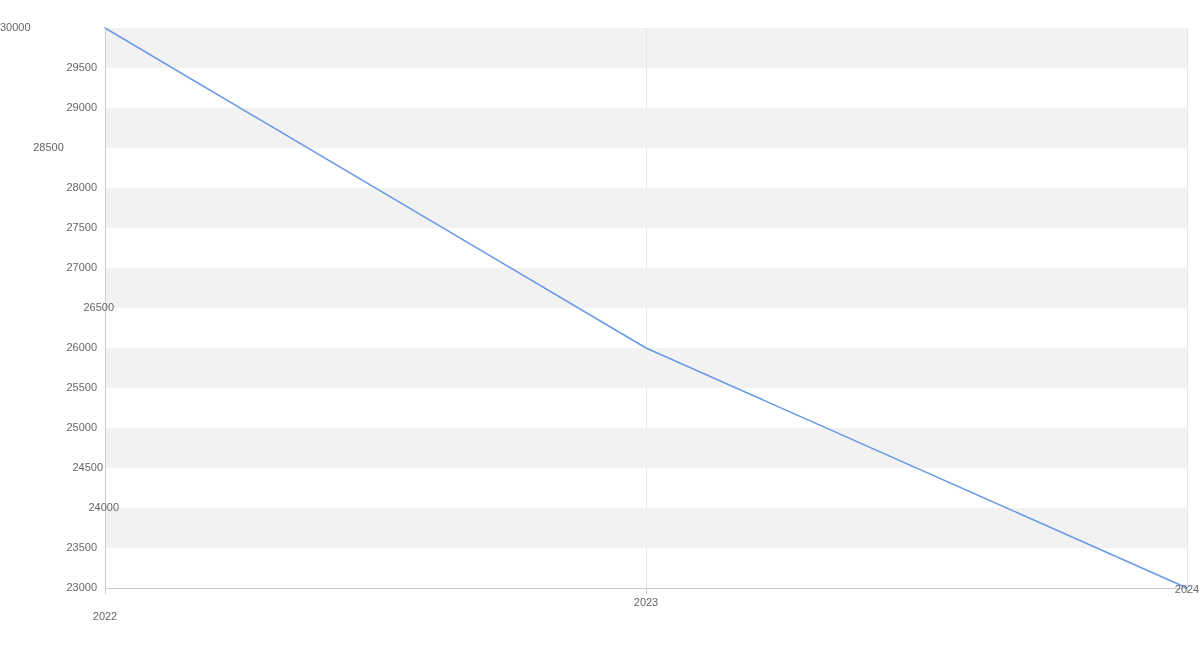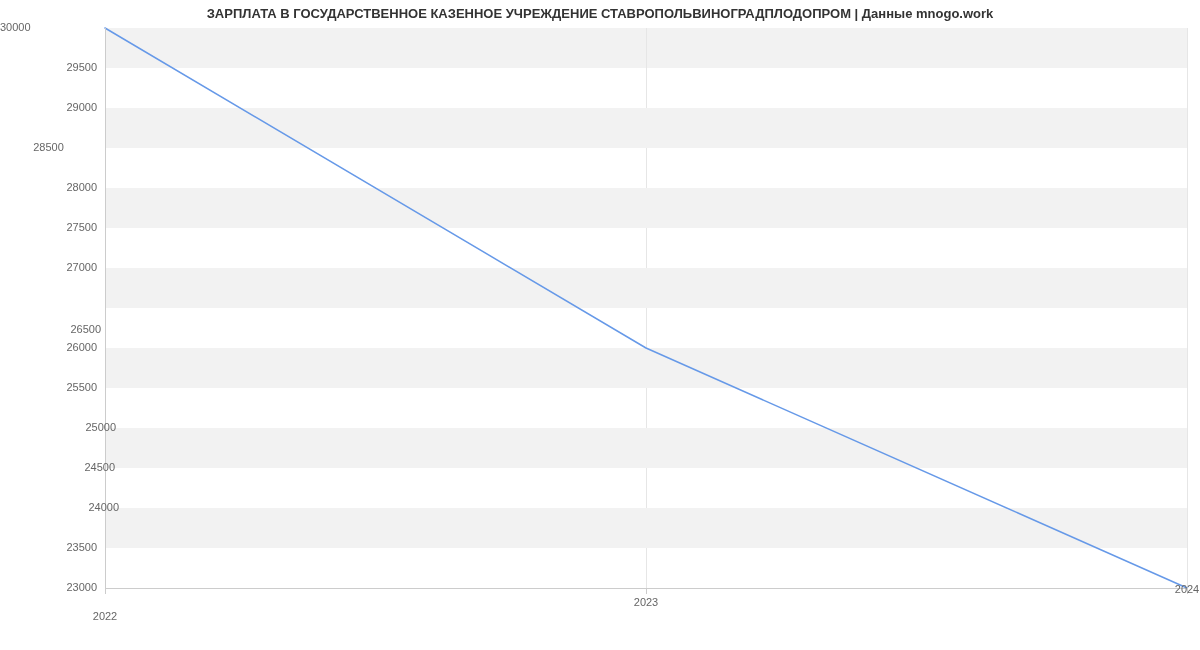--- a/index.html
+++ b/index.html
@@ -77,21 +77,20 @@
     top: 0;
     width: 100%;
     height: 100%;
     overflow: visible;
   }
 </style>
 </head>
 <body>
 
 <div class="chart-wrap">
-  <div class="title">ЗАРПЛАТА В ГОСУДАРСТВЕННОЕ КАЗЕННОЕ УЧРЕЖДЕНИЕ СТАВРОПОЛЬВИНОГРАДПЛОДОПРОМ | Данные mnogo.work</div>
 
   <div class="plot">
       <div class="band" style="top: 0px; height: 40px;"></div>
       <div class="vgrid" style="left: 1082px;"></div>
       <div class="vgrid" style="left: 541px;"></div>
       <div class="band" style="top: 80px; height: 40px;"></div>
       <div class="band" style="top: 160px; height: 40px;"></div>
       <div class="band" style="top: 240px; height: 40px;"></div>
       <div class="band" style="top: 320px; height: 40px;"></div>
       <div class="band" style="top: 400px; height: 40px;"></div>
@@ -99,25 +98,25 @@
 
     <svg class="series" viewBox="0 0 1082 560" preserveAspectRatio="none">
       <polyline id="series-line" fill="none" stroke-width="1.5" stroke-linejoin="round" stroke-linecap="round" points="0,0 541,320 1082,560" stroke="#6699e8"></polyline>
     </svg>
   <div class="axis-line" style="left: 0px; top: 0px; width: 1px; height: 560px;"></div>
       <div class="axis-line" style="left: 0px; top: 560px; width: 1082px; height: 1px;"></div>
     </div>
 <div class="ytick-label" style="left: 0px; width: 97px; top: 581px; text-align: right;">23000</div>
     <div class="ytick-label" style="left: 0px; width: 97px; top: 541px; text-align: right;">23500</div>
     <div class="ytick-label" style="left: 0px; width: 119px; top: 501px; text-align: right;">24000</div>
-    <div class="ytick-label" style="left: 0px; width: 87px; top: 461px; text-align: right; margin-left: 28px;">24500</div>
-    <div class="ytick-label" style="left: 0px; width: 116px; top: 421px; text-align: right;">25000</div>
+    <div class="ytick-label" style="left: 0px; width: 103px; top: 461px; text-align: right;">24500</div>
+    <div class="ytick-label" style="left: 0px; width: 97px; top: 421px; text-align: right;">25000</div>
     <div class="ytick-label" style="left: 0px; width: 97px; top: 381px; text-align: right;">25500</div>
     <div class="ytick-label" style="left: 0px; width: 97px; top: 341px; text-align: right;">26000</div>
-    <div class="ytick-label" style="left: 0px; width: 101px; top: 301px; text-align: right; margin-top: 22px;">26500</div>
+    <div class="ytick-label" style="left: 0px; width: 114px; top: 301px; text-align: right;">26500</div>
     <div class="ytick-label" style="left: 0px; width: 97px; top: 261px; text-align: right;">27000</div>
     <div class="ytick-label" style="left: 0px; width: 97px; top: 221px; text-align: right;">27500</div>
     <div class="ytick-label" style="left: 0px; width: 97px; top: 181px; text-align: right;">28000</div>
     <div class="ytick-label" style="left: 0px; width: 97px; top: 141px; text-align: center;">28500</div>
     <div class="ytick-label" style="left: 0px; width: 97px; top: 101px; text-align: right;">29000</div>
     <div class="ytick-label" style="left: 0px; width: 97px; top: 61px; text-align: right;">29500</div>
     <div class="ytick-label" style="left: 0px; width: 97px; top: 21px; text-align: left;">30000</div>
     <div class="xtick" style="left: 105px; top: 588px;"></div>
     <div class="xtick-label" style="left: 105px; top: 610px;">2022</div>
     <div class="xtick" style="left: 646px; top: 588px;"></div>

